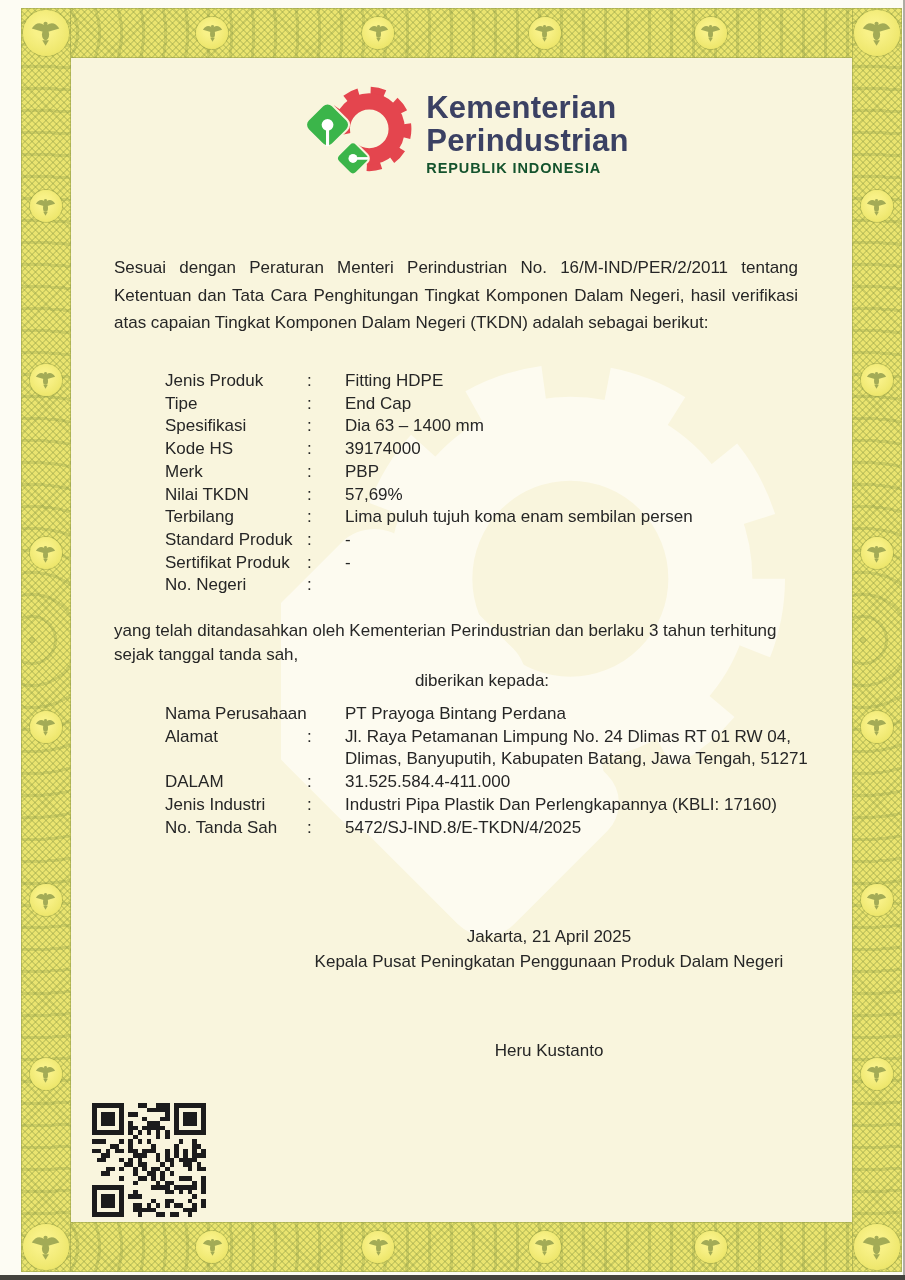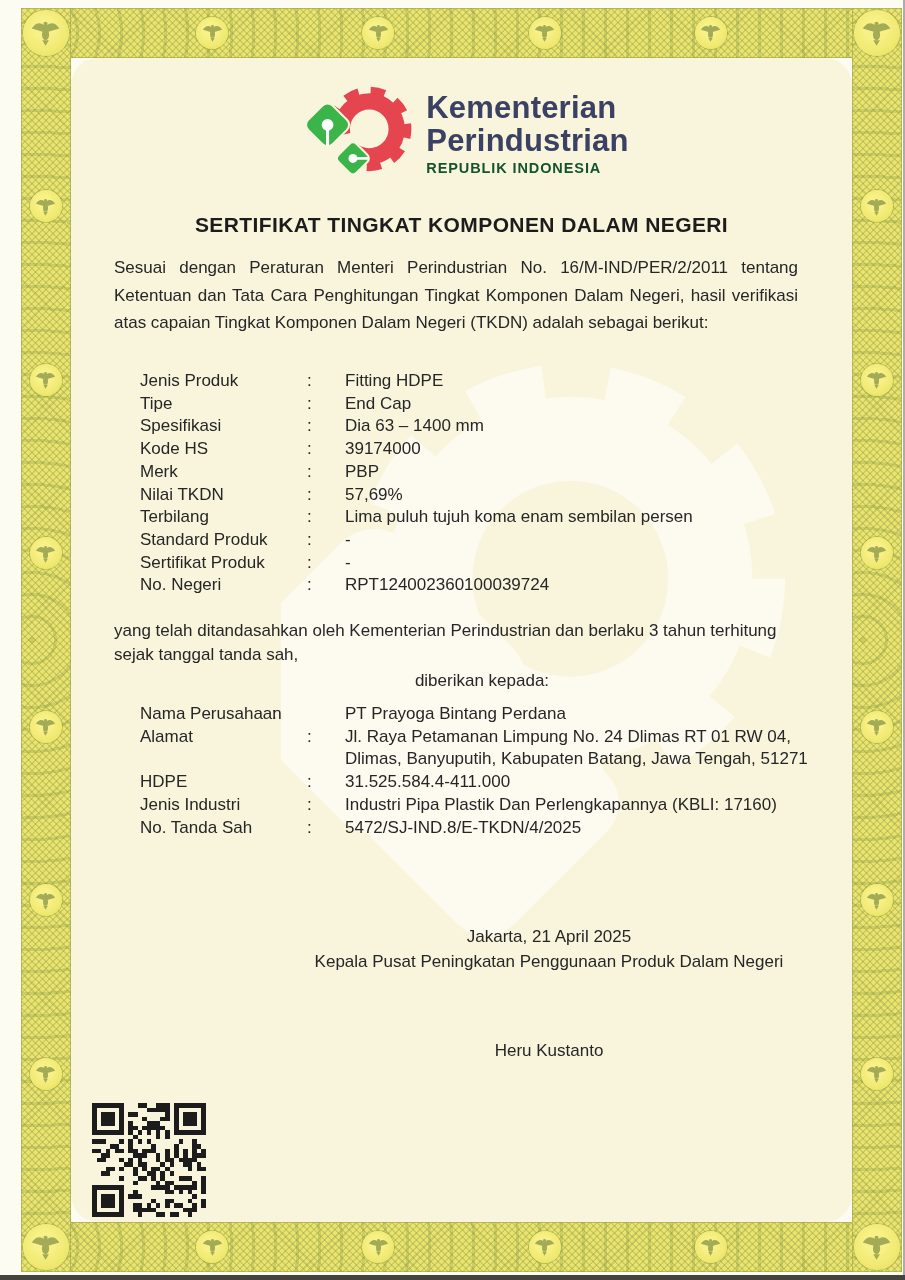--- a/index.html
+++ b/index.html
@@ -39,21 +39,20 @@
   .medallion svg{ width:72%; height:72%; fill:#8e9a4b; opacity:.8; }
 
   
   .scan-bottom{ position:absolute; left:0; right:0; bottom:0; height:5px; background:#44433d; z-index:6; }
   .scan-right{ position:absolute; top:0; bottom:0; right:0; width:2px; background:rgba(110,108,98,.55); z-index:6; }
 
   
   #doc{
     position:absolute; z-index:1; left:71px; top:58px; width:781px; height:1164px;
     background:#f9f5dd;
-    border-radius:27px;
   }
   .wm{ position:absolute; z-index:0; fill:#fdfbf0; }
 
   .content{ position:absolute; z-index:4; color:#262626; }
 
   
   .logo-row{ left:0; top:20px; width:781px; display:flex; justify-content:center; align-items:center; gap:10px; }
   .logo-text .l1,.logo-text .l2{
     font-size:31px; font-weight:bold; color:#3b4163; line-height:33px; letter-spacing:.2px;
   }
@@ -69,21 +68,21 @@
   .intro{
     left:43px; top:196px; width:684px;
     font-size:17px; line-height:27.5px; text-align:justify;
   }
 
   .fieldtable{ left:69px; width:676px; font-size:17px; }
   .fieldtable.product{ top:312px; }
   .fieldtable.company{ top:645px; }
   .frow{ display:grid; grid-template-columns:167px 38px 1fr; line-height:22.7px; }
   .frow.tight{ grid-template-columns:132px 73px 1fr; }
-  .frow .lbl{ white-space:nowrap; }
+  .frow .lbl{ white-space:nowrap;margin-left:25px; }
 
   .clause{ left:43px; top:561px; width:684px; font-size:17px; line-height:24px; }
   .clause .center{ text-align:center; padding-left:52px; margin-top:2px; }
 
   .sig{ left:168px; top:866px; width:620px; text-align:center; font-size:17px; line-height:25px; }
   .sig .name{ margin-top:64px; }
 
   .qr-wrap{ left:21px; top:1045px; width:114px; height:114px; }
   .qr-wrap svg{ width:114px; height:114px; display:block; fill:#1c1c1c; }
 
@@ -144,21 +143,20 @@
           <line x1="62" y1="79" x2="73" y2="79" stroke="#fff" stroke-width="2.6"></line>
         </g>
       </svg>
       <div class="logo-text">
         <div class="l1">Kementerian</div>
         <div class="l2">Perindustrian</div>
         <div class="l3">REPUBLIK INDONESIA</div>
       </div>
     </div>
 
-    <div class="content title">SERTIFIKAT TINGKAT KOMPONEN DALAM NEGERI</div>
 
     <div class="content intro">Sesuai dengan Peraturan Menteri Perindustrian No. 16/M-IND/PER/2/2011 tentang Ketentuan dan Tata Cara Penghitungan Tingkat Komponen Dalam Negeri, hasil verifikasi atas capaian Tingkat Komponen Dalam Negeri (TKDN) adalah sebagai berikut:</div>
 
     <div class="content fieldtable product">
       <div class="frow">
         <span class="lbl">Jenis Produk</span>
           <span>:</span>
         <span class="val">Fitting HDPE</span>
       </div>
       <div class="frow">
@@ -197,42 +195,41 @@
         <span class="val">-</span>
       </div>
       <div class="frow">
         <span class="lbl">Sertifikat Produk</span>
           <span>:</span>
         <span class="val">-</span>
       </div>
       <div class="frow">
         <span class="lbl">No. Negeri</span>
           <span>:</span>
-        <span class="val">RPT124002360100039724</span>
       </div>
     </div>
 
     <div class="content clause">
       <div>yang telah ditandasahkan oleh Kementerian Perindustrian dan berlaku 3 tahun terhitung sejak tanggal tanda sah,</div>
       <div class="center">diberikan kepada:</div>
     </div>
 
     <div class="content fieldtable company">
       <div class="frow tight">
         <span class="lbl">Nama Perusahaan</span>
           <span>:</span>
         <span class="val">PT Prayoga Bintang Perdana</span>
       </div>
       <div class="frow">
         <span class="lbl">Alamat</span>
           <span>:</span>
         <span class="val">Jl. Raya Petamanan Limpung No. 24 Dlimas RT 01 RW 04, Dlimas, Banyuputih, Kabupaten Batang, Jawa Tengah, 51271</span>
       </div>
       <div class="frow">
-        <span class="lbl">HDPE</span>
+        <span class="lbl">DALAM</span>
           <span>:</span>
         <span class="val">31.525.584.4-411.000</span>
       </div>
       <div class="frow">
         <span class="lbl">Jenis Industri</span>
           <span>:</span>
         <span class="val">Industri Pipa Plastik Dan Perlengkapannya (KBLI: 17160)</span>
       </div>
       <div class="frow">
         <span class="lbl">No. Tanda Sah</span>

